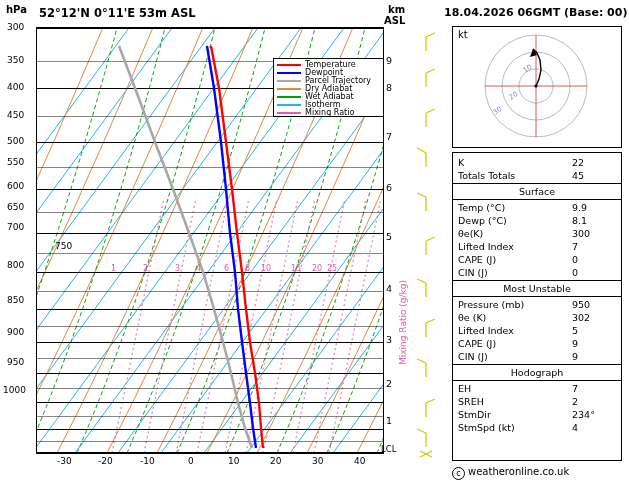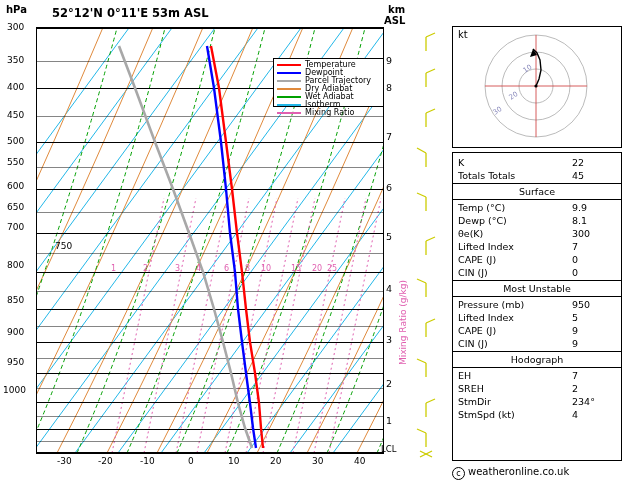--- a/index.html
+++ b/index.html
@@ -7,21 +7,21 @@
   .root{position:absolute;left:0;top:0;width:629px;height:486px;}
   
   .t{position:absolute;white-space:nowrap;font-size:9px;color:#000;}
   .tb{font-weight:bold;text-align:right;}
   
   #skew-panel{position:absolute;left:0;top:0;width:400px;height:486px;}
   #plot-frame{position:absolute;left:36px;top:27px;width:346px;height:425px;border:1px solid #000;overflow:hidden;background:#fff;}
   #plot-svg{position:absolute;left:0;top:0;}
   .axlab{position:absolute;font-size:10px;color:#000;}
   
-  #legend{position:absolute;left:236px;top:30px;width:112px;height:49px;background:#fff;border:1px solid #000;padding:2px 3px;box-sizing:border-box;}
+  #legend{position:absolute;left:236px;top:30px;width:112px;height:59px;background:#fff;border:1px solid #000;padding:2px 3px;box-sizing:border-box;}
   .lg-row{height:8px;display:flex;align-items:center;margin-bottom:0px;}
   .lg-line{width:24px;height:0;border-top-width:2px;border-top-style:solid;margin-right:4px;}
   .lg-txt{font-size:8px;color:#000;line-height:8px;}
   
   .kmlab{position:absolute;font-size:9.5px;color:#000;}
   
   #hodo-box{position:absolute;left:452px;top:26px;width:168px;height:120px;border:1px solid #000;background:#fff;}
   
   #info-box{position:absolute;left:452px;top:152px;width:168px;height:307px;border:1px solid #000;background:#fff;font-size:9.5px;}
   .sec-title{text-align:center;font-size:9.5px;padding:1px 0;}
@@ -34,23 +34,24 @@
   .copy .cc{display:inline-block;width:11px;height:11px;border:1px solid #000;border-radius:50%;font-size:8px;line-height:11px;text-align:center;margin-right:3px;vertical-align:-1px;}
   .mixlab{position:absolute;color:#e060b0;font-size:8px;}
   .vert-txt{position:absolute;transform:rotate(-90deg);transform-origin:left top;color:#e060b0;font-size:9px;white-space:nowrap;}
 </style>
 </head>
 <body>
 
 <div class="root">
 
   <div class="t tb" style="left:6px;top:4px;font-size:10px;">hPa</div>
-  <div class="t tb" style="left:52px;top:6px;font-size:11.5px;">52°12'N 0°11'E 53m ASL</div>
+  <div class="t tb" style="left:39px;top:6px;font-size:11.5px;">52°12'N 0°11'E 53m ASL</div>
   <div class="t tb" style="left:388px;top:4px;font-size:10px;">km</div>
   <div class="t tb" style="left:384px;top:15px;font-size:10px;">ASL</div>
+  <div class="title-main" style="left:444px;top:6px;">18.04.2026 06GMT (Base: 00)</div>
 
   <div id="skew-panel">
 
     <div id="plot-frame">
       <svg id="plot-svg" width="346" height="425" viewBox="0 0 346 425">
         <defs>
           <clipPath id="cp">
               <rect x="0" y="0" width="346" height="425"></rect>
             </clipPath>
         </defs>
@@ -319,20 +320,24 @@
         <span class="v">0</span>
       </div>
     <div class="hr"></div>
     <div class="sec-title">Most Unstable</div>
     <div class="hr"></div>
     <div class="rowline">
         <span class="k">Pressure (mb)</span>
         <span class="v">950</span>
       </div>
     <div class="rowline">
+        <span class="k">θe (K)</span>
+        <span class="v">302</span>
+      </div>
+    <div class="rowline">
         <span class="k">Lifted Index</span>
         <span class="v">5</span>
       </div>
     <div class="rowline">
         <span class="k">CAPE (J)</span>
         <span class="v">9</span>
       </div>
     <div class="rowline">
         <span class="k">CIN (J)</span>
         <span class="v">9</span>

